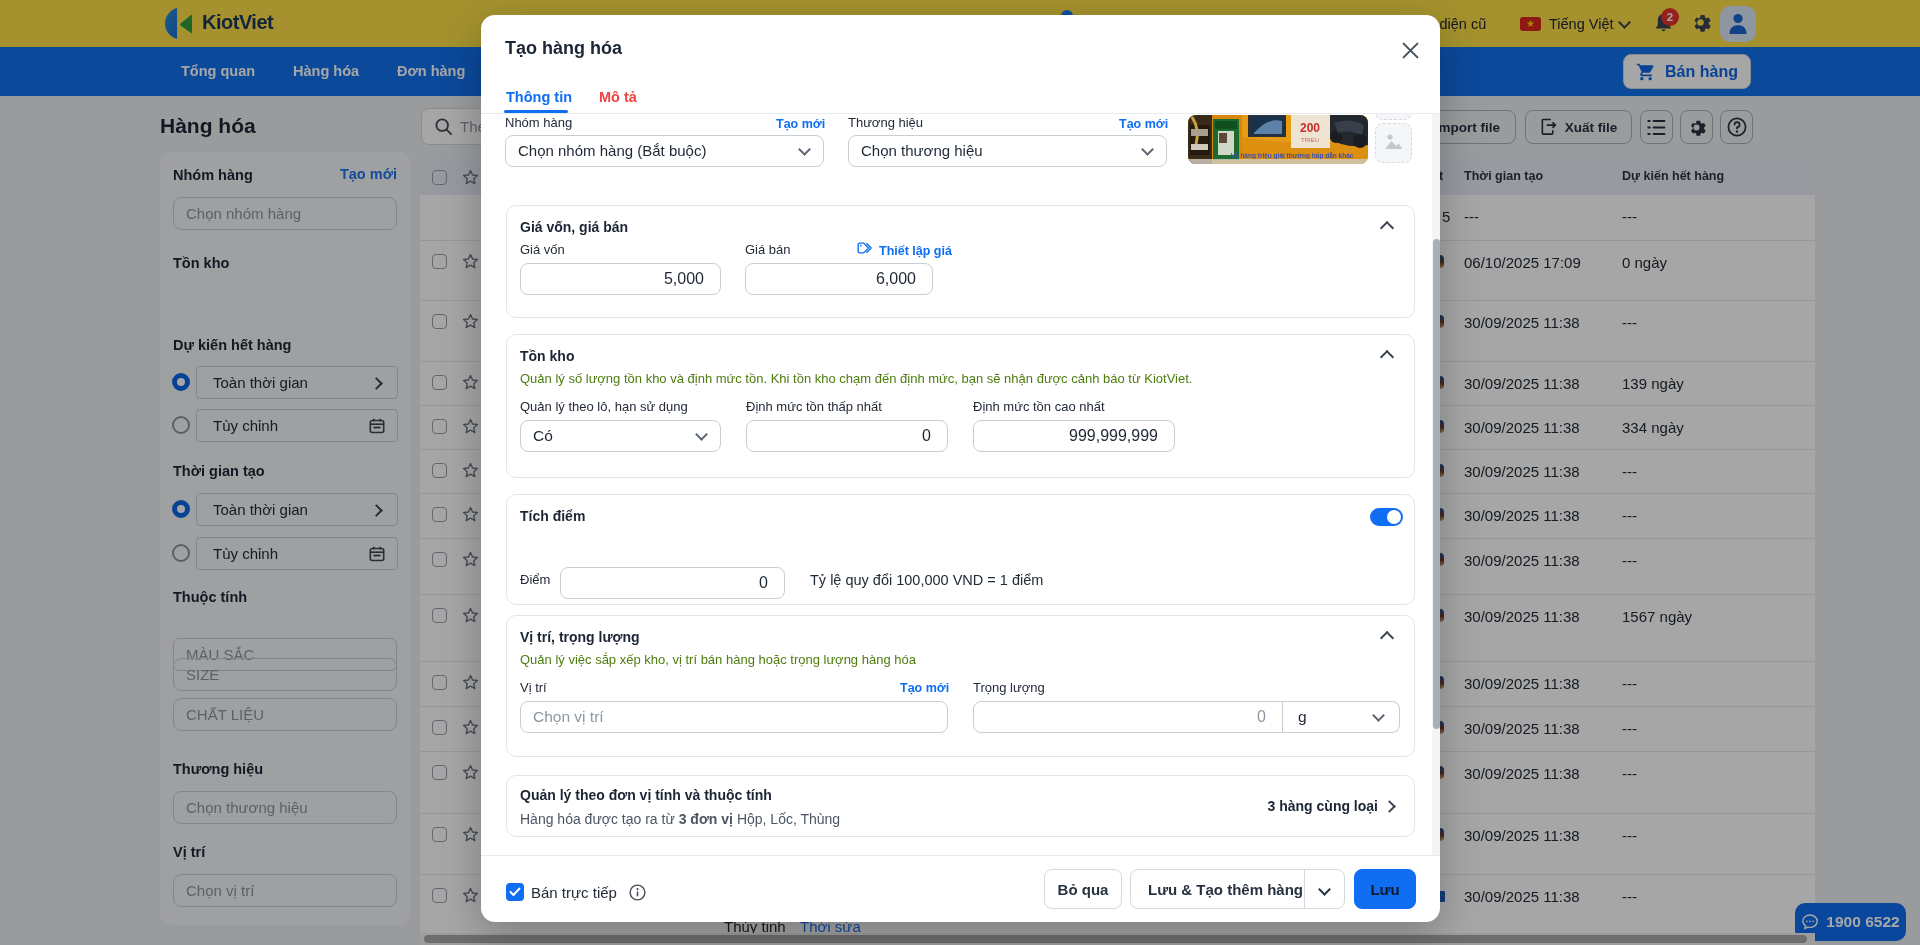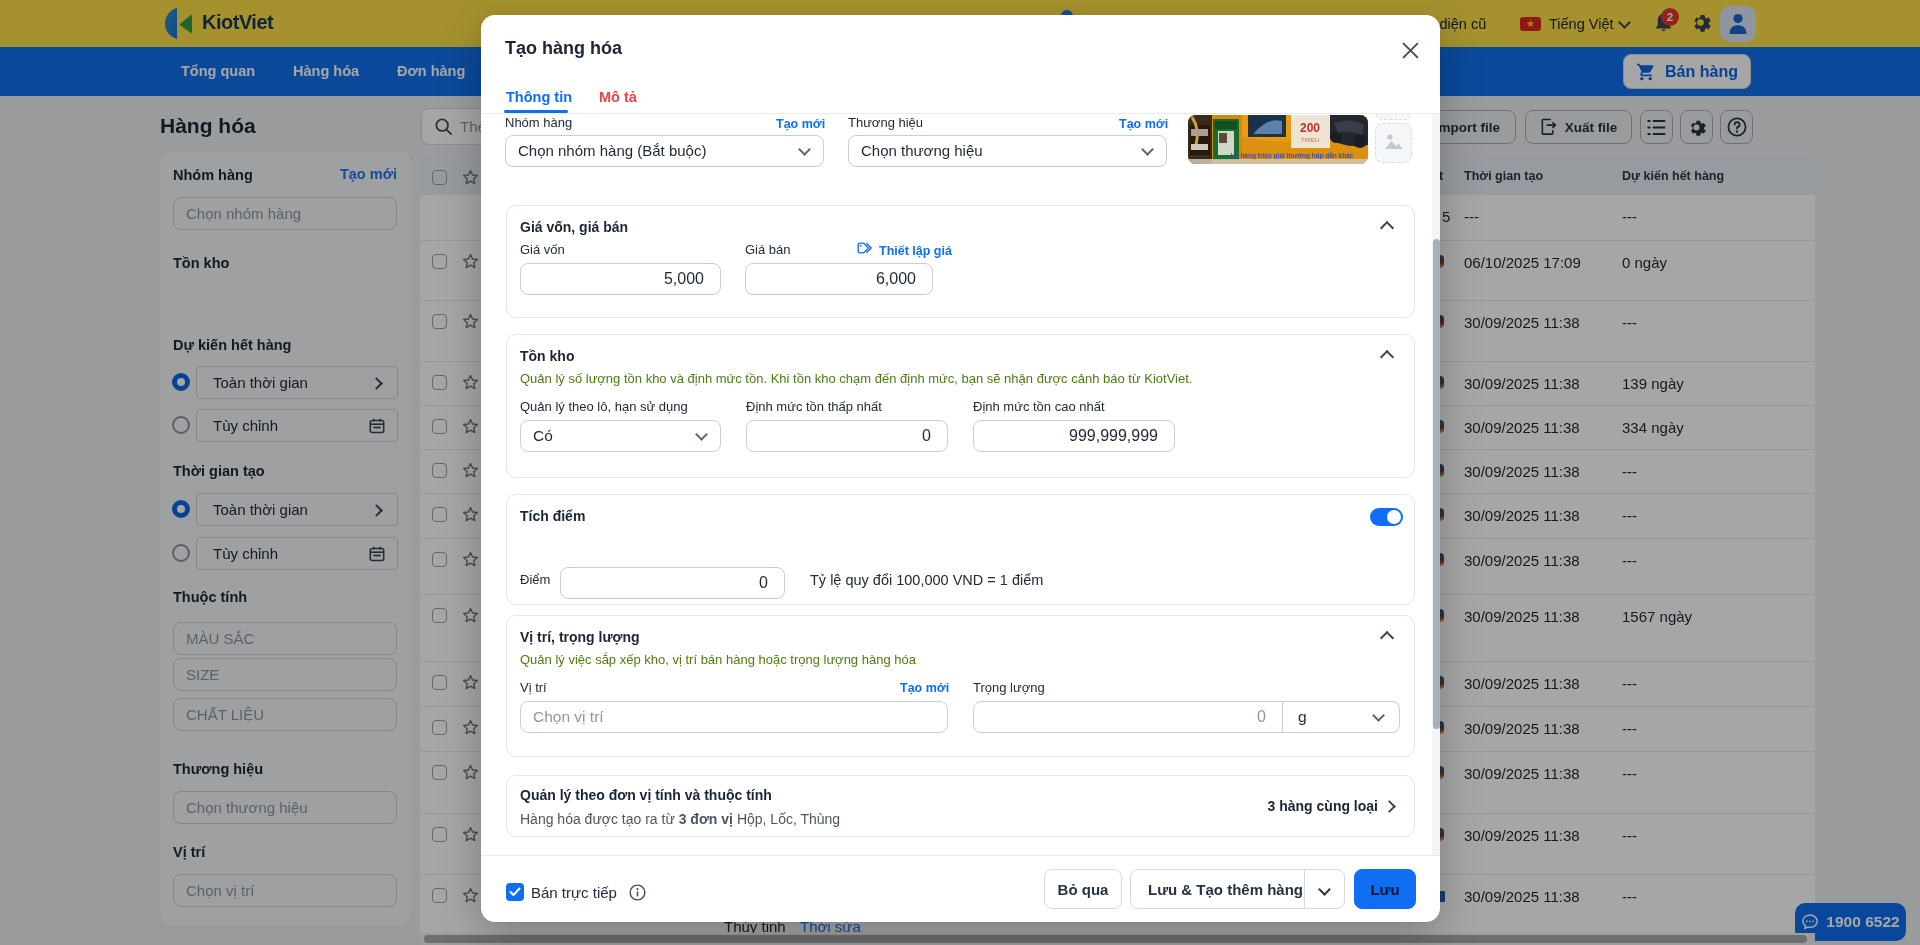--- a/index.html
+++ b/index.html
@@ -166,21 +166,21 @@
     <div class="sbox" style="top:385px;">Tùy chỉnh
       <svg class="abs" style="right:12px;top:8px;" width="16" height="16" viewBox="0 0 16 16">
           <rect x="1.3" y="2.5" width="13.4" height="12" rx="2" fill="none" stroke="#3c4552" stroke-width="1.6"></rect>
           <line x1="1.3" y1="6.2" x2="14.7" y2="6.2" stroke="#3c4552" stroke-width="1.6"></line>
           <line x1="4.8" y1="0.8" x2="4.8" y2="3.6" stroke="#3c4552" stroke-width="1.6"></line>
           <line x1="11.2" y1="0.8" x2="11.2" y2="3.6" stroke="#3c4552" stroke-width="1.6"></line>
           <rect x="4.4" y="8.6" width="7.2" height="1.8" fill="#3c4552"></rect>
         </svg>
     </div>
     <span class="slbl" style="left:13px;top:437px;">Thuộc tính</span>
-    <div class="sinp" style="top:470px;">MÀU SẮC</div>
+    <div class="sinp" style="top:486px;border-radius:6px;">MÀU SẮC</div>
     <div class="sinp" style="top:546px;">CHẤT LIỆU</div>
     <div class="sinp" style="top:506px;">SIZE</div>
     <span class="slbl" style="left:13px;top:609px;">Thương hiệu</span>
     <div class="sinp" style="top:639px;">Chọn thương hiệu</div>
     <span class="slbl" style="left:13px;top:692px;">Vị trí</span>
     <div class="sinp" style="top:722px;">Chọn vị trí</div>
   </div>
   <div id="tbl">
     <div id="thead">
     <div class="cb" style="top:13px;"></div>

